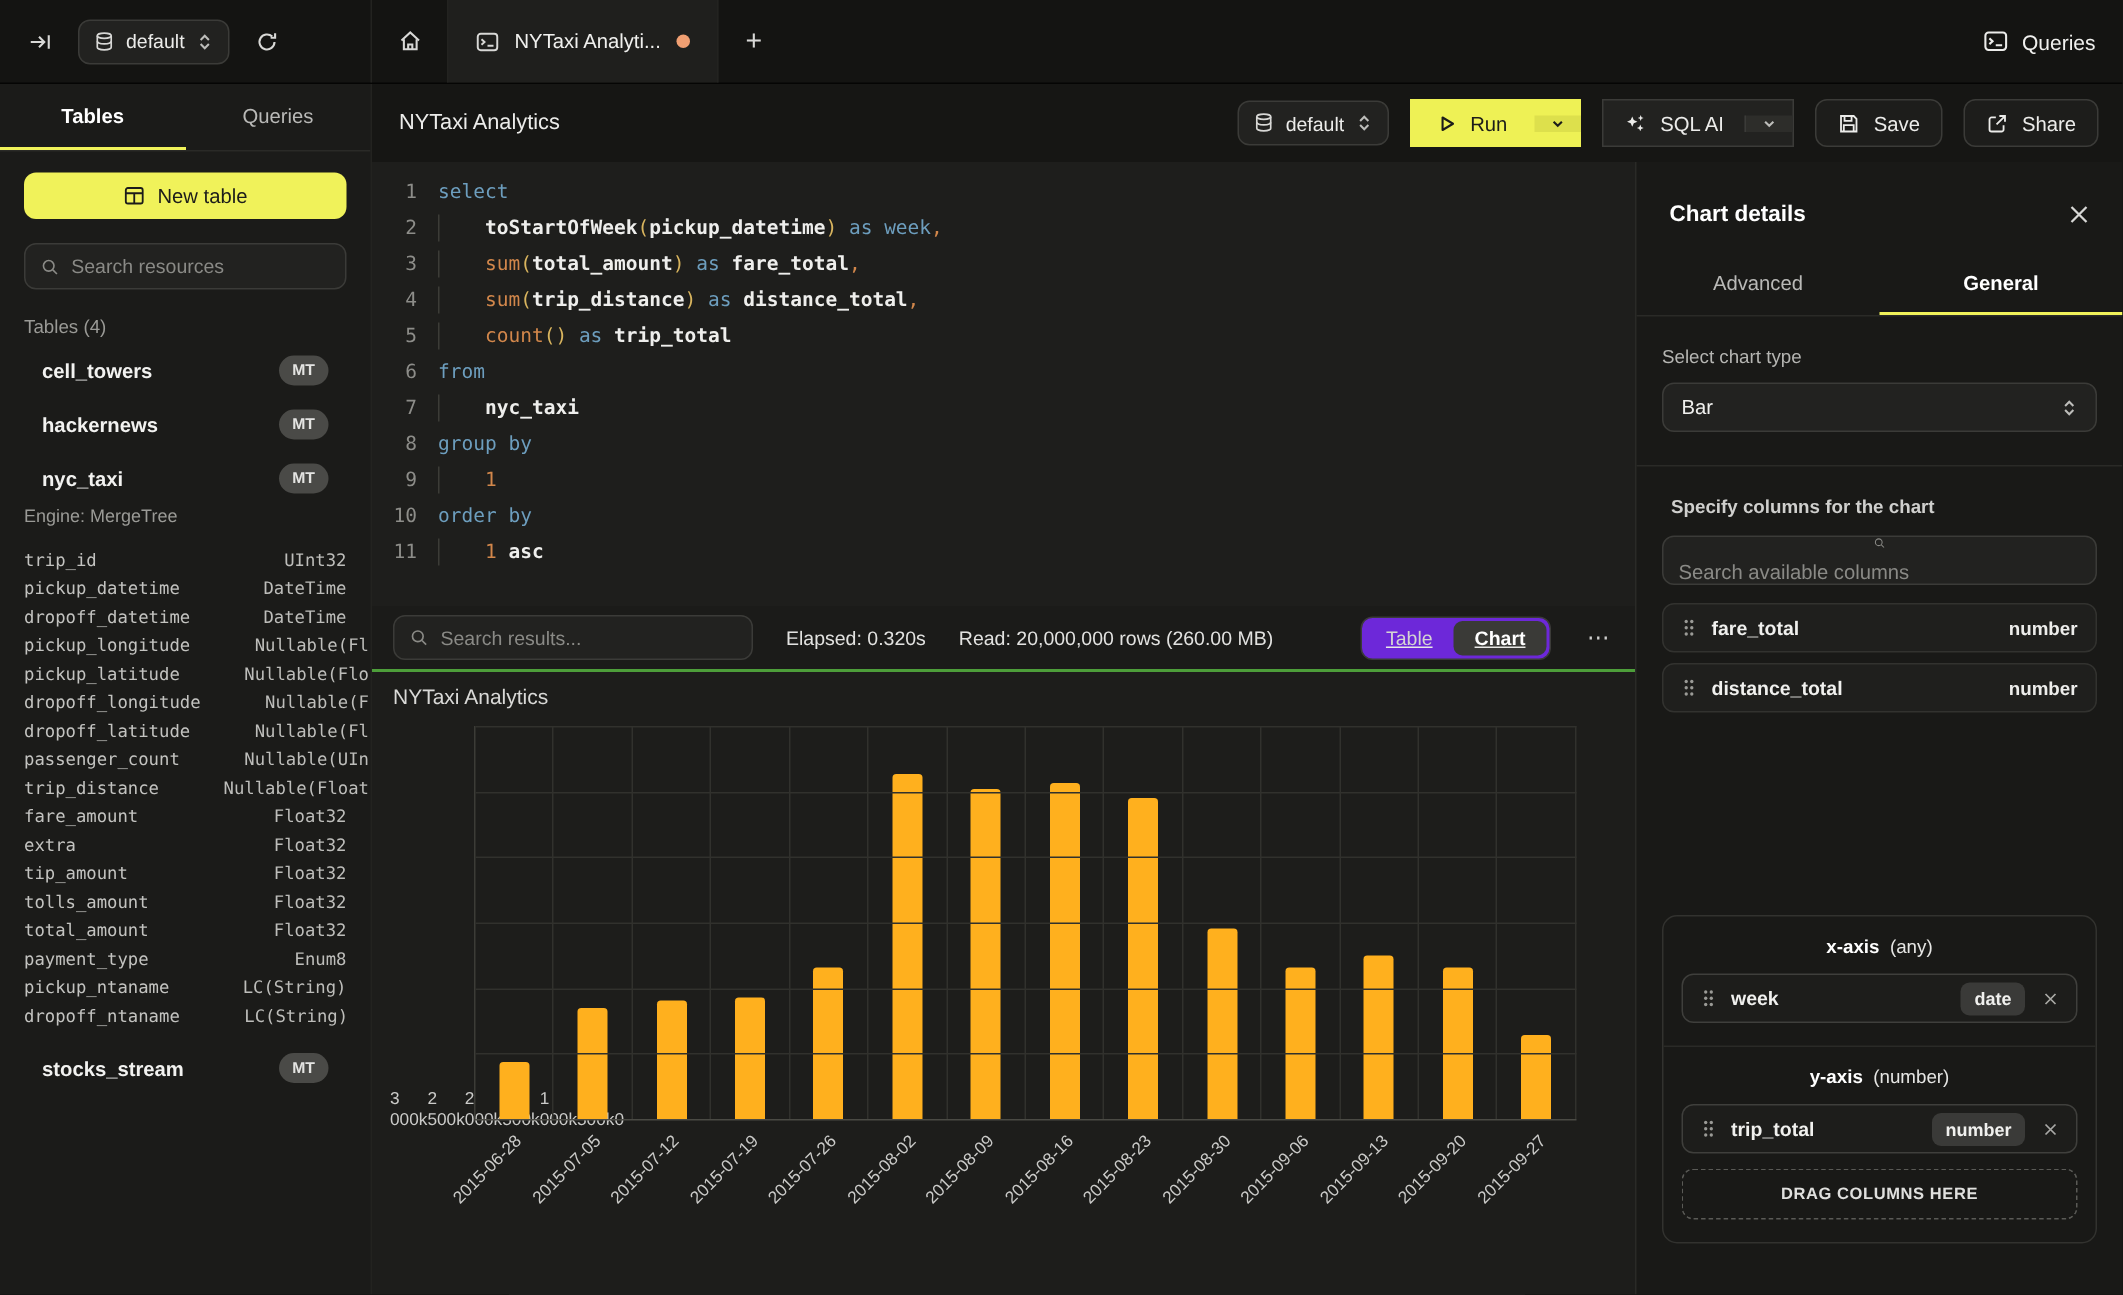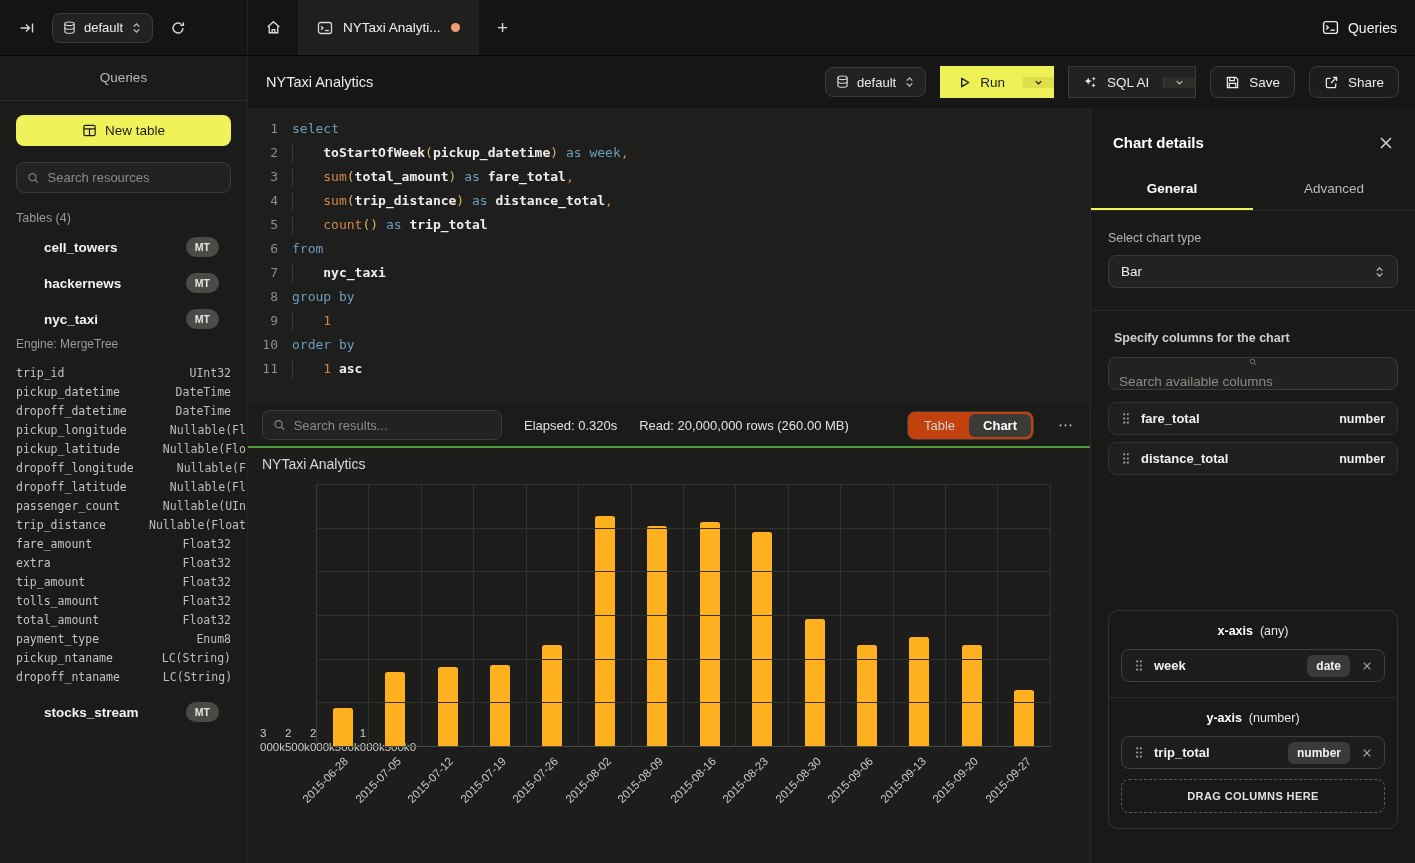--- a/index.html
+++ b/index.html
@@ -40,21 +40,21 @@
   .new-table { margin:14px 16px 0; height:31px; background:#f0f25a; color:#1c1c1a;
     border-radius:8px; display:flex; align-items:center; justify-content:center; gap:8px;
     font-size:13.5px; flex:none; }
   .sb-search { margin:16px 16px 0; height:31px; background:#222220; border:1px solid #3b3b38;
     border-radius:8px; display:flex; align-items:center; gap:8px; padding:0 10px; flex:none; }
   .sb-search input, .res-search input { background:transparent; border:none; color:#dcdcda;
     font-size:13px; width:100%; font-family:"Liberation Sans",sans-serif; }
   .sb-search input::placeholder, .res-search input::placeholder { color:#8a8a86; }
   .sb-section { margin:18px 16px 4px; font-size:12.5px; color:#9a9a96; flex:none; }
   .tbl-row { display:flex; align-items:center; justify-content:space-between; padding:8px 28px;
-    flex:none;margin-left:16px; }
+    flex:none; }
   .tbl-name { font-size:13.5px; font-weight:700; color:#f2f2f0; }
   .mt-badge { background:#4a4a47; color:#e4e4e2; font-size:10.5px; font-weight:700;
     padding:4px 9px; border-radius:11px; }
   .engine { padding:0 16px 8px; font-size:12px; color:#9a9a96; flex:none; }
   .col-list { padding:4px 0 2px; flex:none; }
   .col-row { display:flex; justify-content:space-between; padding:2.5px 16px;
     font-family:"DejaVu Sans Mono", monospace; font-size:11.5px; color:#c3c3c0; }
   .col-type { color:#bdbdba;padding-left:43px; }
 
   
@@ -93,22 +93,22 @@
   .tok-num { color:#d2874b; }
   .tok-ind { display:inline-block; width:4ch; border-left:1px solid #3c3c37; height:18px;
     vertical-align:middle; }
 
   
   .res-toolbar { height:42px; display:flex; align-items:center; gap:22px; padding:0 14px;
     background:#1b1b19; flex:none; }
   .res-search { width:240px; height:30px; background:#222220; border:1px solid #3b3b38;
     border-radius:8px; display:flex; align-items:center; gap:8px; padding:0 10px; }
   .res-stat { font-size:13px; color:#e2e2e0; }
-  .seg { margin-left:auto; display:flex; background:#c2410c; border:1px solid #3b3b38;
-    border-radius:8px; padding:2px; }
+  .seg { margin-left:auto; display:flex; background:#6d28d9; border:1px solid #3b3b38;
+    border-radius:8px; padding:2px;text-decoration:underline; }
   .seg-btn { padding:4px 14px; border-radius:6px; font-size:13px; color:#d4d4d2; }
   .seg-btn.active { background:#3a3a37; color:#ffffff; font-weight:700; }
   .more-btn { color:#cfcfcd; font-size:15px; letter-spacing:1px; padding:0 2px; }
   .green-line { height:2px; background:#4d9e3a; flex:none; }
 
   
   .chart-panel { flex:1; background:#1d1d1b; padding:8px 0 0 12px; min-height:0; }
   .chart-title { font-size:14px; color:#d9d9d7; padding-left:2px; }
   .chart-wrap { display:grid; grid-template-columns:56px 735px 1fr; grid-template-rows:263px 100px;
     margin-top:12px; }
@@ -226,20 +226,21 @@
             <path d="M4 6.2 6 8l-2 1.8"></path>
             <path d="M8 10.5h4"></path>
           </svg>
         <span>Queries</span>
       </button>
     </div>
   </header>
 
   <aside class="sidebar">
     <div class="sb-tabs">
+      <button class="sb-tab active">Tables</button>
       <button class="sb-tab">Queries</button>
     </div>
     <button class="new-table">
       <svg width="15" height="15" viewBox="0 0 16 16" fill="none" stroke="#1c1c1a" stroke-width="1.3">
           <rect x="2" y="2.5" width="12" height="11" rx="1.5"></rect>
           <path d="M2 6.2h12M8 6.2V13.5"></path>
         </svg>
       <span>New table</span>
     </button>
     <div class="sb-search">
@@ -588,22 +589,22 @@
       <section class="chart-details">
         <div class="cd-header">
           <span class="cd-title">Chart details</span>
           <button class="cd-close">
             <svg width="14" height="14" viewBox="0 0 14 14" fill="none" stroke="#d8d8d6" stroke-width="1.5">
                 <path d="M2 2l10 10M12 2 2 12"></path>
               </svg>
           </button>
         </div>
         <div class="cd-tabs">
+          <button class="cd-tab">Advanced</button>
           <button class="cd-tab active">General</button>
-          <button class="cd-tab">Advanced</button>
         </div>
         <div class="cd-body">
           <div class="cd-label">Select chart type</div>
           <button class="cd-select">
             <span>Bar</span>
             <svg width="11" height="12" viewBox="0 0 12 13" fill="none" stroke="#bdbdba" stroke-width="1.5">
                 <path d="M3 5l3-3 3 3M3 8l3 3 3-3"></path>
               </svg>
           </button>
           <div class="cd-divider"></div>

